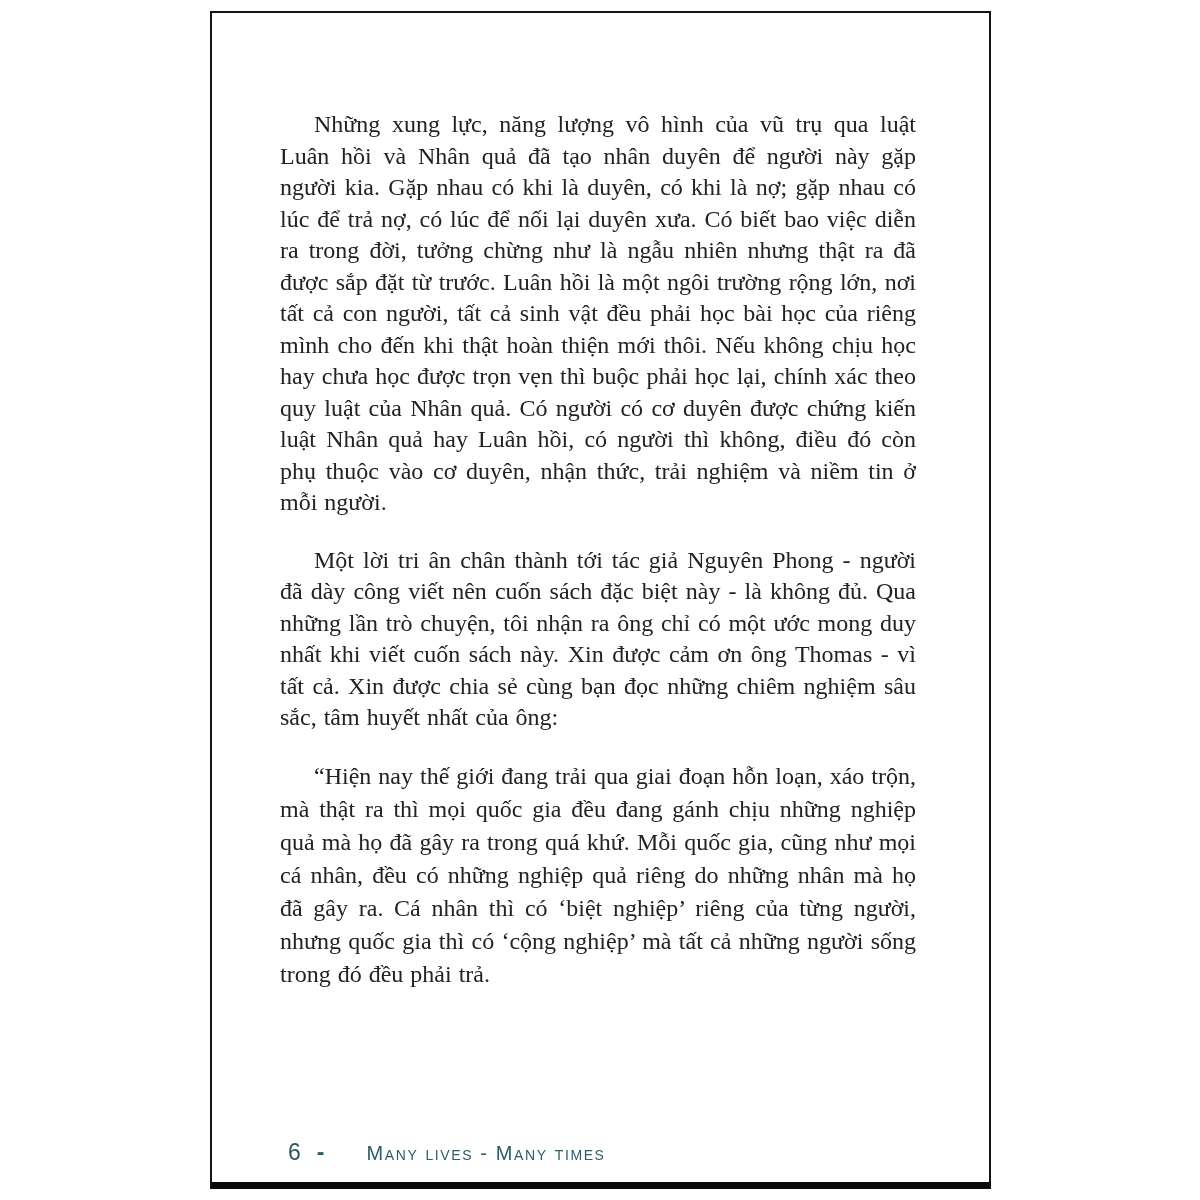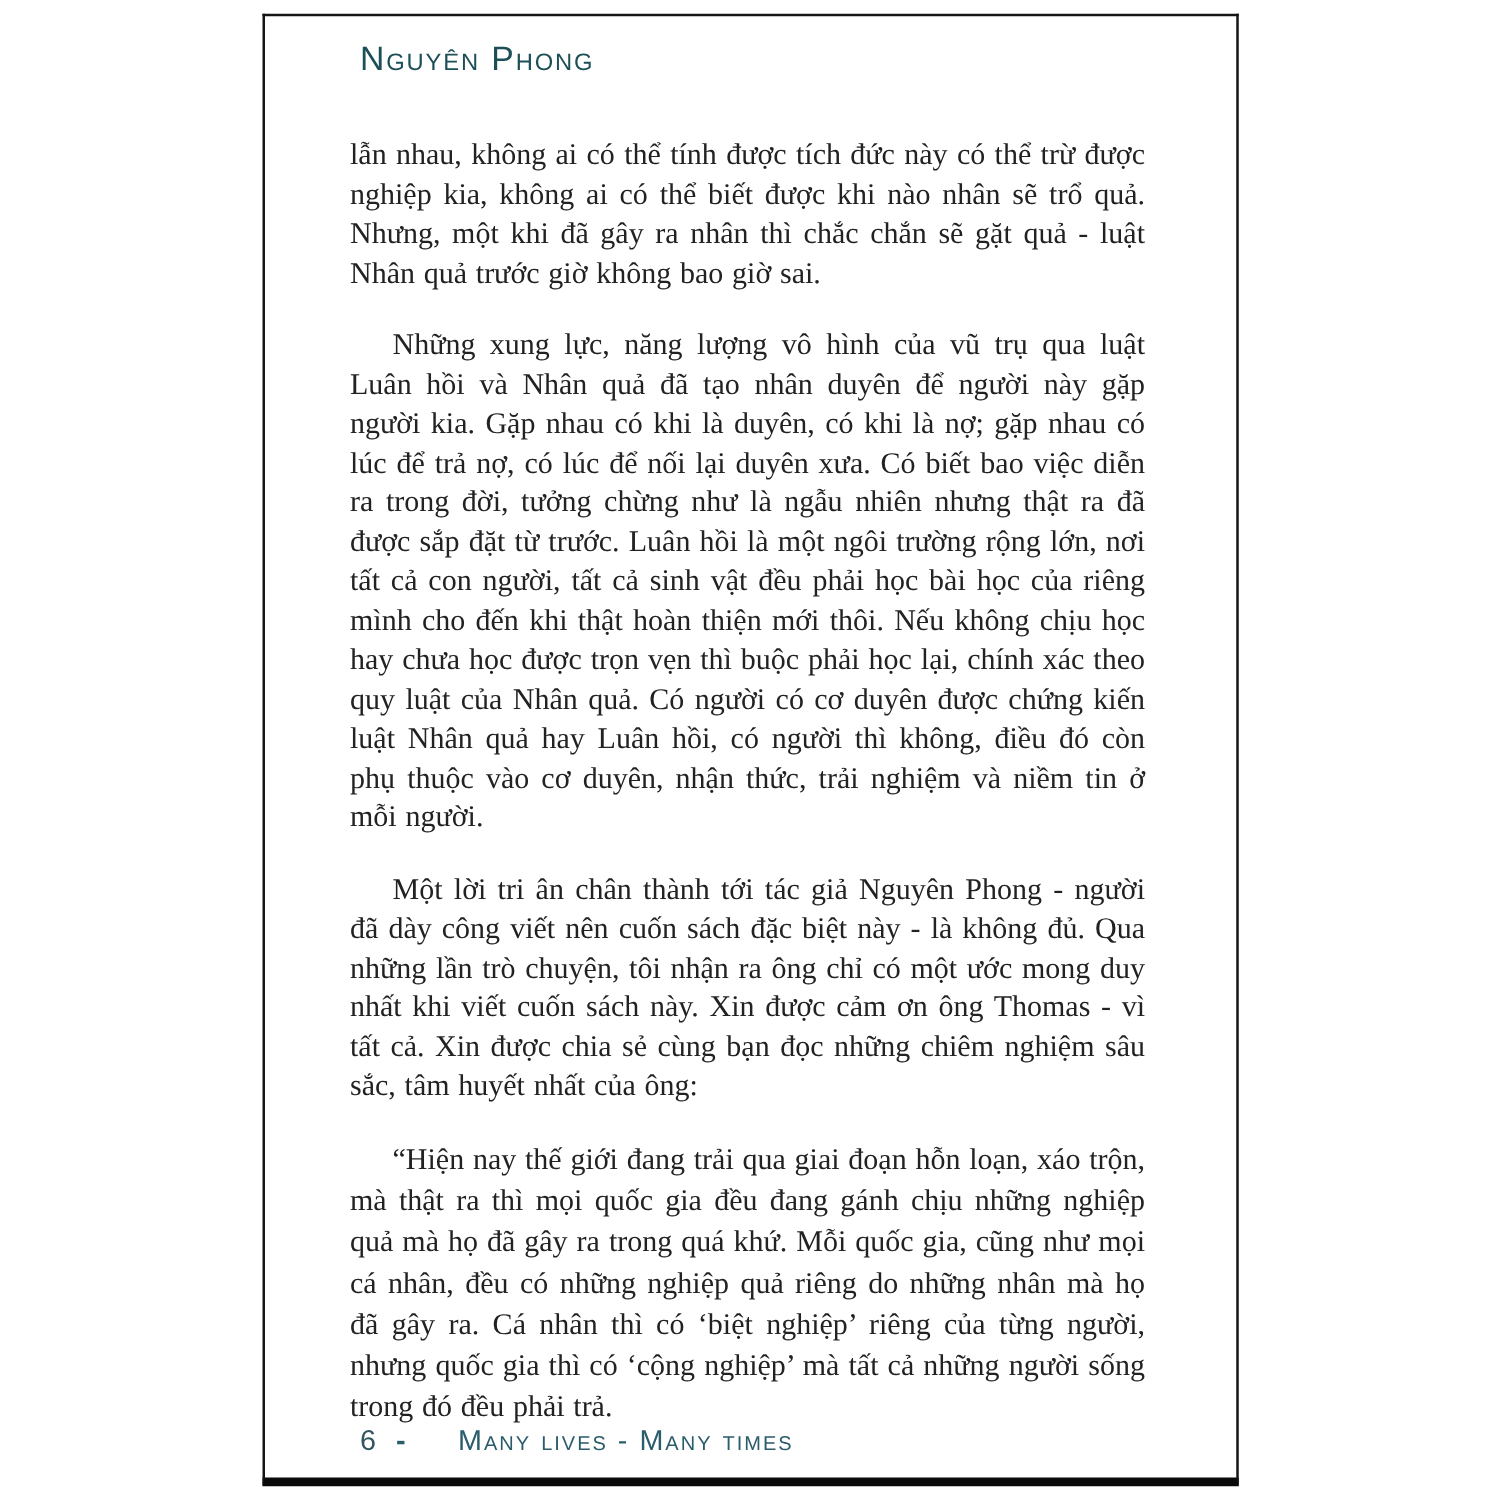--- a/index.html
+++ b/index.html
@@ -64,36 +64,34 @@
   }
   .footer-sep {
     font-size: 23px;
     font-weight: bold;
     margin-left: 16px;
     letter-spacing: 0;
   }
   .book-title {
     margin-left: 42px;
     font-variant: small-caps;
-    font-size: 23px;
+    font-size: 20px;
     letter-spacing: 1.6px;
     font-weight: 500;
     margin-top: 16px;
   }
 </style>
 </head>
 <body>
 
 <div class="canvas">
   <div class="page">
 
-    <div class="running-head">Nguyên Phong</div>
 
     <div class="content">
-        <p class="para">lẫn nhau, không ai có thể tính được tích đức này có thể trừ được nghiệp kia, không ai có thể biết được khi nào nhân sẽ trổ quả. Nhưng, một khi đã gây ra nhân thì chắc chắn sẽ gặt quả - luật Nhân quả trước giờ không bao giờ sai.</p>
         <p class="para indent">Những xung lực, năng lượng vô hình của vũ trụ qua luật Luân hồi và Nhân quả đã tạo nhân duyên để người này gặp người kia. Gặp nhau có khi là duyên, có khi là nợ; gặp nhau có lúc để trả nợ, có lúc để nối lại duyên xưa. Có biết bao việc diễn ra trong đời, tưởng chừng như là ngẫu nhiên nhưng thật ra đã được sắp đặt từ trước. Luân hồi là một ngôi trường rộng lớn, nơi tất cả con người, tất cả sinh vật đều phải học bài học của riêng mình cho đến khi thật hoàn thiện mới thôi. Nếu không chịu học hay chưa học được trọn vẹn thì buộc phải học lại, chính xác theo quy luật của Nhân quả. Có người có cơ duyên được chứng kiến luật Nhân quả hay Luân hồi, có người thì không, điều đó còn phụ thuộc vào cơ duyên, nhận thức, trải nghiệm và niềm tin ở mỗi người.</p>
         <p class="para indent">Một lời tri ân chân thành tới tác giả Nguyên Phong - người đã dày công viết nên cuốn sách đặc biệt này - là không đủ. Qua những lần trò chuyện, tôi nhận ra ông chỉ có một ước mong duy nhất khi viết cuốn sách này. Xin được cảm ơn ông Thomas - vì tất cả. Xin được chia sẻ cùng bạn đọc những chiêm nghiệm sâu sắc, tâm huyết nhất của ông:</p>
         <p class="para indent italic">“Hiện nay thế giới đang trải qua giai đoạn hỗn loạn, xáo trộn, mà thật ra thì mọi quốc gia đều đang gánh chịu những nghiệp quả mà họ đã gây ra trong quá khứ. Mỗi quốc gia, cũng như mọi cá nhân, đều có những nghiệp quả riêng do những nhân mà họ đã gây ra. Cá nhân thì có ‘biệt nghiệp’ riêng của từng người, nhưng quốc gia thì có ‘cộng nghiệp’ mà tất cả những người sống trong đó đều phải trả.</p>
       </div>
 
     <div class="footer">
       <span class="page-num">6</span>
       <span class="footer-sep">-</span>
       <span class="book-title">Many lives - Many times</span>
     </div>

